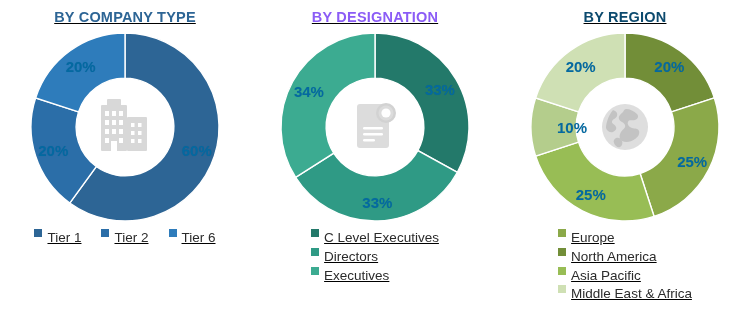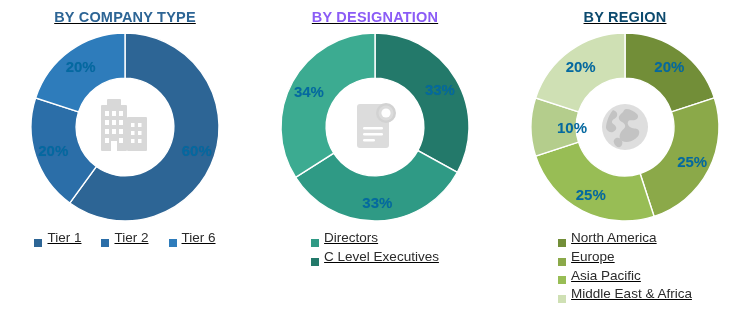--- a/index.html
+++ b/index.html
@@ -63,21 +63,21 @@
   .legend.row{
     flex-direction:row;
     align-items:center;
     justify-content:center;
     width:240px;
   }
   .legend.row .legend-item{margin-right:20px;}
   .legend.row .legend-item:last-child{margin-right:0;}
   .legend-item{
     display:flex;
-    align-items:flex-end;
+    align-items:flex-start;
     line-height:1.32;
     margin-bottom:1px;
     white-space:nowrap;
   }
   .legend-swatch{
     width:8px;height:8px;
     margin-right:5px;
     flex:0 0 auto;
   }
   .legend-label{
@@ -175,26 +175,30 @@
         <circle cx="43" cy="18" r="7.5"></circle>
       </g>
       <g fill="#ffffff">
         <circle cx="43" cy="18" r="4.6"></circle>
       </g>
     </svg>
         </div>
       </div>
     <div class="legend legend-wide">
         <div class="legend-item">
+          <span class="legend-swatch" style="background: rgb(35, 121, 106);"></span>
+          <span class="legend-label">C Level Executives</span>
+        </div>
+        <div class="legend-item">
           <span class="legend-swatch" style="background: rgb(47, 154, 133);"></span>
           <span class="legend-label">Directors</span>
         </div>
         <div class="legend-item">
-          <span class="legend-swatch" style="background: rgb(35, 121, 106);"></span>
-          <span class="legend-label">C Level Executives</span>
+          <span class="legend-swatch" style="background: rgb(60, 171, 145);"></span>
+          <span class="legend-label">Executives</span>
         </div>
       </div>
   </div>
 
   <div class="panel">
     <div class="panel-title" style="color: #0c4a6e;">BY REGION</div>
     <div class="donut-wrap">
         <svg width="196" height="196" viewBox="0 0 196 196">
           <path d="M 98 4 A 94 94 0 0 1 187.39931253174444 68.95240252875494 L 144.4876425165071 82.89524931495257 A 48.88 48.88 0 0 0 98 49.12 Z" fill="#728e38" stroke="#ffffff" stroke-width="1.4"></path>
           <path d="M 187.39931253174444 68.95240252875494 A 94 94 0 0 1 127.04759747124507 187.39931253174444 L 113.10475068504743 144.4876425165071 A 48.88 48.88 0 0 0 144.4876425165071 82.89524931495257 Z" fill="#8ba949" stroke="#ffffff" stroke-width="1.4"></path>
@@ -213,28 +217,28 @@
       <g fill="#c3c3c3">
         <path d="M20 15c3 1 5 3 4 6-1 3-5 3-5 6 0 2 3 2 4 5 1 2-1 4-3 5-3 1-6-1-7-4 0-4 2-12 7-18z"></path>
         <path d="M33 14c4 0 8 2 11 5 2 2 1 5-2 6-3 1-6-1-7 2-1 2 1 5 4 6 3 1 6 0 7 3 1 3-1 6-4 8-4 3-9 4-13 2-3-2-3-6-1-9 2-3 5-4 4-7-1-3-5-3-6-6-1-3 2-5 4-7 1-2 2-3 3-3z"></path>
         <path d="M23 43c2-1 5 0 6 3 1 2 0 5-2 6-2 1-5-1-6-4-1-2 0-4 2-5z"></path>
       </g>
     </svg>
         </div>
       </div>
     <div class="legend legend-wide">
         <div class="legend-item">
+          <span class="legend-swatch" style="background: rgb(139, 169, 73);"></span>
+          <span class="legend-label">Europe</span>
+        </div>
+        <div class="legend-item">
           <span class="legend-swatch" style="background: rgb(114, 142, 56);"></span>
           <span class="legend-label">North America</span>
         </div>
         <div class="legend-item">
-          <span class="legend-swatch" style="background: rgb(139, 169, 73);"></span>
-          <span class="legend-label">Europe</span>
-        </div>
-        <div class="legend-item">
           <span class="legend-swatch" style="background: rgb(152, 189, 85);"></span>
           <span class="legend-label">Asia Pacific</span>
         </div>
         <div class="legend-item">
           <span class="legend-swatch" style="background: rgb(207, 224, 180);"></span>
           <span class="legend-label">Middle East &amp; Africa</span>
         </div>
       </div>
   </div>
 

